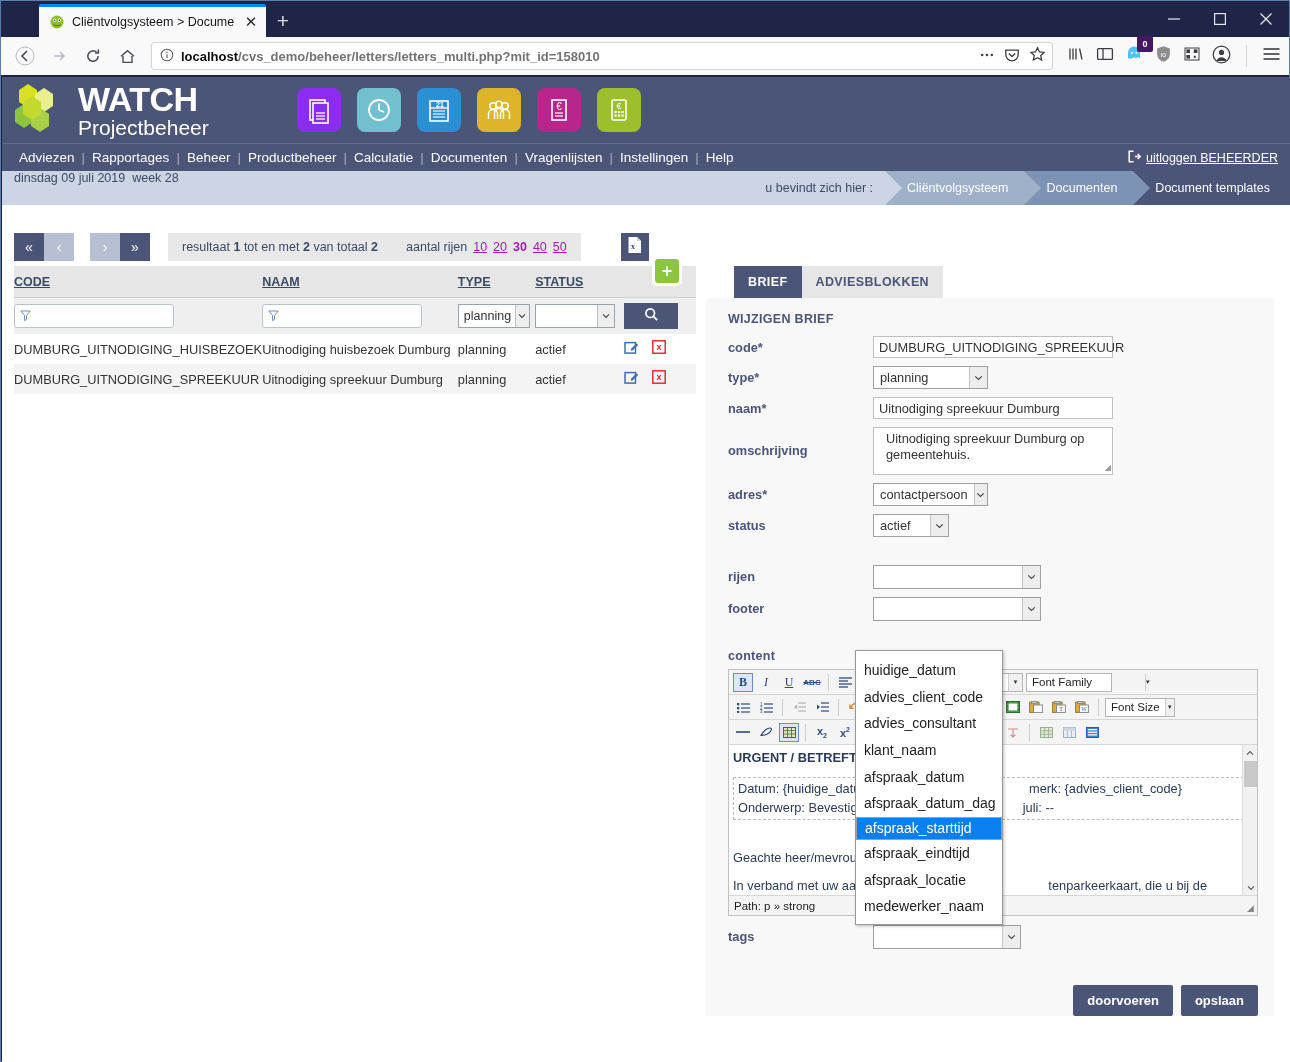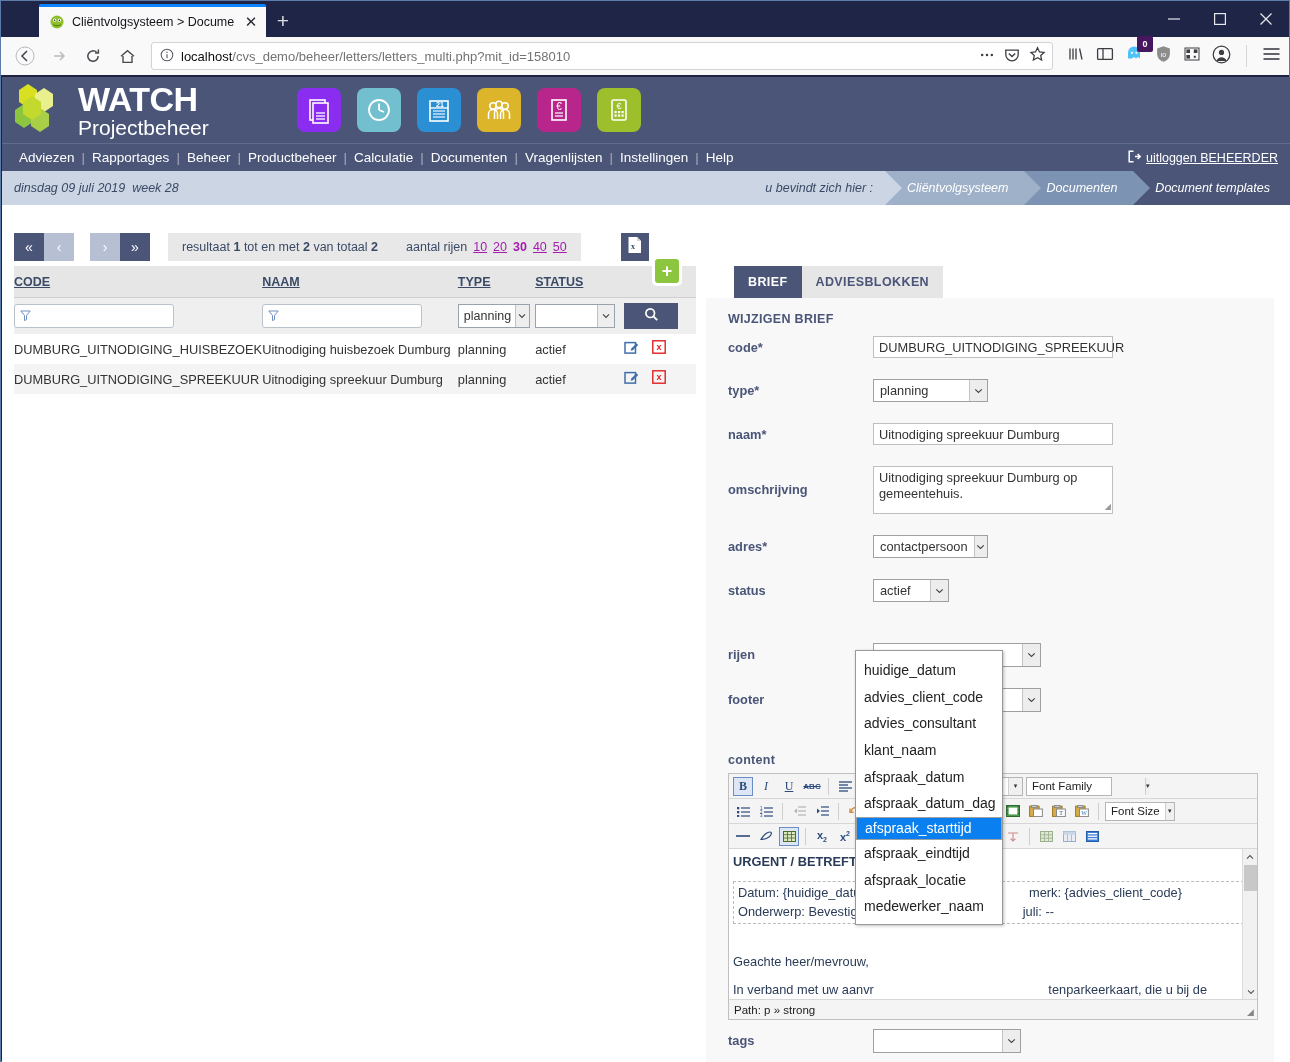--- a/index.html
+++ b/index.html
@@ -30,21 +30,21 @@
   .wc-min svg, .wc-max svg, .wc-close svg { display:block; }
 
   .navbar { height:38px; background:#f9f9fa; display:flex; align-items:center; padding:0 8px; gap:2px; }
   .navbtn { width:32px; height:30px; display:flex; align-items:center; justify-content:center; color:#4a4a52;}
   .navbtn.dim { color:#b9b9c0; }
   .urlbar {
     flex:1; height:28px; background:#fff; border:1px solid #d2d2d7; border-radius:3px;
     display:flex; align-items:center; padding:0 6px 0 8px; margin:0 6px; gap:7px;
     font-size:13px; color:#0c0c0d;
   }
-  .url-text { flex:1; white-space:nowrap; overflow:hidden;}
+  .url-text { flex:1; white-space:nowrap; overflow:hidden;font-weight:bold;}
   .url-text .host { color:#0c0c0d; }
   .url-text .path { color:#737373; }
   .urlbar-icons { display:flex; align-items:center; gap:9px; color:#3c3c43;}
   .toolbar-icons { display:flex; align-items:center; gap:11px; padding-left:6px; color:#3c3c43;}
   .badge-wrap { position:relative; }
   .badge { position:absolute; top:-9px; right:-9px; background:#46165e; color:#fff;
            font-size:9px; width:16px; height:16px; border-radius:2px; display:flex;
            align-items:center; justify-content:center; font-weight:bold;}
   .vsep { width:1px; height:22px; background:#d7d7db; margin:0 4px;}
 
@@ -60,22 +60,22 @@
   .app-icons { display:flex; gap:16px; margin-left:88px; }
   .app-icon { width:44px; height:44px; border-radius:8px; position:relative; display:flex; align-items:center; justify-content:center;}
 
   .navstrip { height:28px; background:#4a5578; border-top:1px solid #606b8d; display:flex; align-items:center;
               padding:0 10px; font-size:13.5px; color:#fff; position:relative;}
   .navstrip a { color:#fff; text-decoration:none; padding:0 7px;}
   .navstrip .sep { color:#aab; }
   .logout { position:absolute; right:12px; display:flex; align-items:center; gap:5px; font-size:12.5px;}
   .logout .lt { text-decoration:underline; }
 
-  .crumbbar { height:34px; background:#ccd5e3; display:flex; align-items:center; position:relative;
-              font-size:12.5px; color:#3a4a66;font-style:italic;}
+  .crumbbar { height:34px; background:#ccd5e3; display:flex; align-items:flex-start; position:relative;
+              font-size:12.5px; color:#3a4a66;}
   .datebar { padding-left:12px; }
   .crumbs { position:absolute; right:0; top:0; height:34px; display:flex; align-items:stretch;}
   .crumb { display:flex; align-items:center; padding:0 16px 0 22px; position:relative; color:#fff; font-size:12.5px;}
   .crumb.label { color:#3a4a66; background:#ccd5e3; padding-right:12px;}
   .crumb.c1 { background:#9fb0c9; }
   .crumb.c2 { background:#7d93b4; }
   .crumb.c3 { background:#4a5578; padding-right:20px;}
   .crumb .arrow { position:absolute; right:-17px; top:0; width:0; height:0;
                   border-top:17px solid transparent; border-bottom:17px solid transparent; z-index:3;}
   .crumb.label .arrow { border-left:17px solid #ccd5e3; }
@@ -130,26 +130,26 @@
                align-items:center; justify-content:center; color:#fff; font-size:18px; font-weight:bold; line-height:1;}
   .act { display:inline-flex; gap:13px; }
 
   
   .tabs { display:flex; align-items:center;padding-left:28px; }
   .rtab { padding:9px 14px; font-size:12.5px; font-weight:bold; letter-spacing:0.4px; }
   .rtab.active { background:#4a5578; color:#fff; }
   .rtab.inactive { background:#e6e6e6; color:#4a5578; }
   .formwrap { background:#f8f8f8; padding:14px 0 0 22px; min-height:640px; }
   .form-title { font-size:12.5px; font-weight:bold; color:#4a5578; letter-spacing:0.3px; margin-bottom:10px;}
-  .frow { display:flex; align-items:flex-start; margin-bottom:21px; }
+  .frow { display:flex; align-items:flex-start; margin-bottom:8px; }
   .flabel { width:145px; font-size:12.8px; font-weight:bold; color:#4a5578; padding-top:4px;}
   .inp { border:1px solid #bfbfbf; background:#fff; height:22px; font-size:12.8px; color:#333;
          display:flex; align-items:center; padding:0 5px; }
   .ta { border:1px solid #bfbfbf; background:#fff; width:240px; height:48px; font-size:12.8px; color:#333;
-        padding:3px 5px; line-height:1.28; position:relative;}
+        padding:3px 12px; line-height:1.28; position:relative;}
   .ta .grip { position:absolute; right:1px; bottom:1px; font-size:8px; color:#999;}
   .sel { border:1px solid #a0a0a0; background:#fff; height:23px; display:flex; align-items:center;
          font-size:12.8px; color:#333; }
   .sel .v { padding:0 6px; white-space:nowrap;}
   .sel .cap { width:18px; height:21px; background:#ededed; border-left:1px solid #c4c4c4;
               display:flex; align-items:center; justify-content:center; margin-left:auto;}
   .sel.empty .v { flex:1; }
 
   
   .editor { width:530px; border:1px solid #c0c0c0; background:#f4f4f4; }

